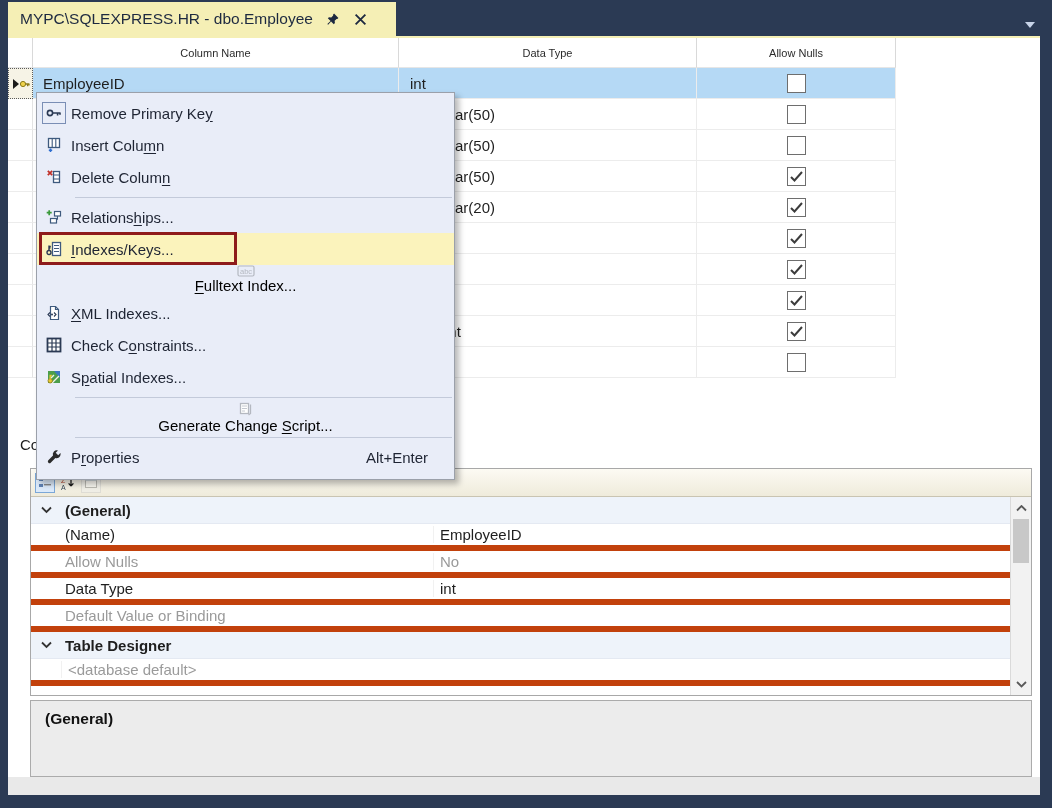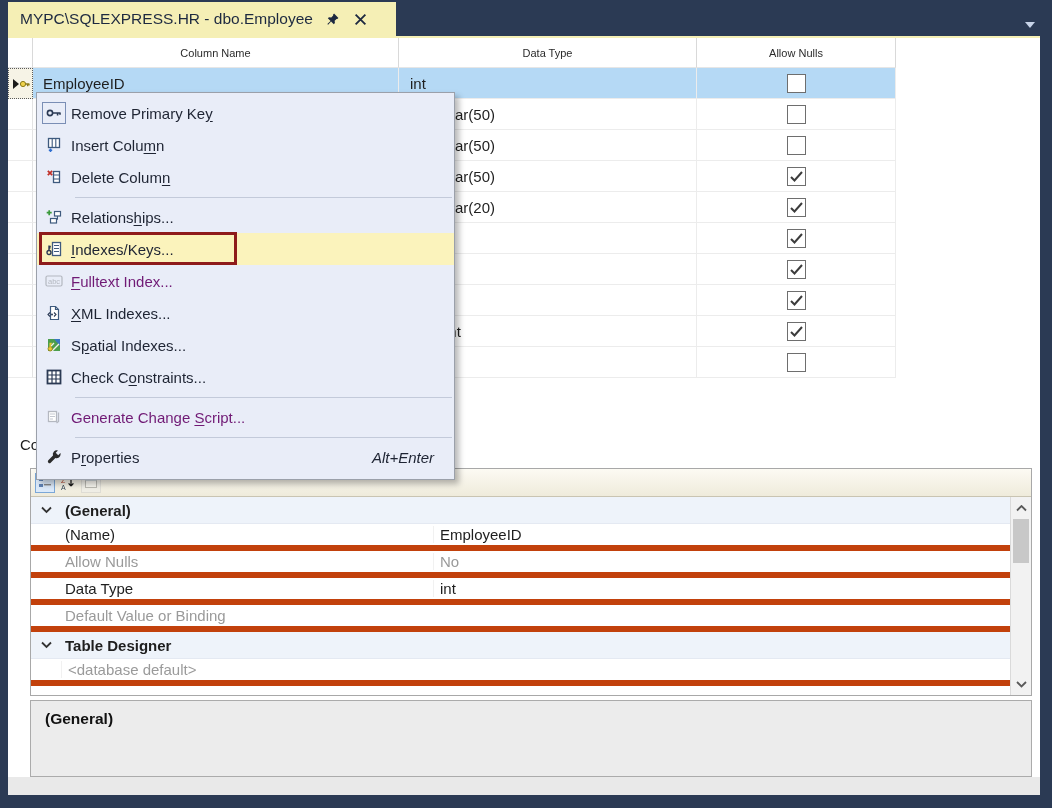--- a/index.html
+++ b/index.html
@@ -63,22 +63,22 @@
   .docfoot{position:absolute;left:0;top:739px;width:1032px;height:18px;background:#e9e9e9;}
   
   .menu{
     position:absolute;left:36px;top:92px;width:419px;height:388px;background:#e9edf8;
     border:1px solid #9ba0aa;box-shadow:4px 4px 6px rgba(0,0,0,.28);padding-top:4px;z-index:50;
   }
   .mitem{height:32px;display:flex;align-items:center;font-size:15px;color:#1e2433;cursor:pointer;}
   .mitem .gutter{width:34px;display:flex;align-items:center;justify-content:center;flex:none;}
   .mitem .lbl{white-space:nowrap;}
   .mitem .key{text-decoration:underline;text-underline-offset:2px;}
-  .mitem .shortcut{margin-left:auto;padding-right:20px;font-style:italic;}
-  .mitem.disabled{color:#701a75;cursor:default;}
+  .mitem .shortcut{margin-left:auto;padding-right:26px;}
+  .mitem.disabled{color:#000000;cursor:default;flex-direction:column;}
   .mitem.highlighted{background:#fbf3bc;}
   .msep{height:1px;background:#c3cada;margin:4px 2px 3px 38px;}
   .iconbox{width:24px;height:22px;border:1px solid #6b7florida;display:flex;align-items:center;justify-content:center;}
   .iconbox{border:1px solid #7a8eb5;}
   .redbox{position:absolute;left:2px;top:139px;width:198px;height:33px;border:3px solid #8e1b1b;z-index:60;pointer-events:none;}
 </style>
 </head>
 <body>
 
 <div class="window">
@@ -410,40 +410,40 @@
             <path d="M4 11.5l-2-2 2-2M8 11.5l2-2-2-2" stroke="#2b3a54" stroke-width="1.1" fill="none"></path>
             <circle cx="6" cy="9.5" r="1" fill="#2b3a54"></circle>
           </svg>
       </span>
       <span class="lbl"><span class="pre"></span><span class="key">X</span><span class="post">ML Indexes...</span></span>
     </div>
 
     <div class="mitem">
       <span class="gutter">
         <svg width="16" height="16" viewBox="0 0 16 16">
+            <rect x="1.5" y="1.5" width="13" height="13" fill="#fff" stroke="#2b3a54" stroke-width="1.8"></rect>
+            <path d="M1.5 6h13M1.5 10h13M6 1.5v13M10 1.5v13" stroke="#2b3a54" stroke-width="1.2"></path>
+          </svg>
+      </span>
+      <span class="lbl"><span class="pre">Check C</span><span class="key">o</span><span class="post">nstraints...</span></span>
+    </div>
+
+    <div class="mitem">
+      <span class="gutter">
+        <svg width="16" height="16" viewBox="0 0 16 16">
             <rect x="2" y="2" width="12" height="12" fill="#4c9e4c"></rect>
             <polygon points="14,2 14,9 8,2" fill="#3a78c2"></polygon>
             <path d="M2 12l6-6M6 14l7-7" stroke="#f2f2e8" stroke-width="1.4"></path>
             <circle cx="4.2" cy="11.8" r="2.2" fill="#e8c930" stroke="#8a7a1a" stroke-width="0.8"></circle>
             <path d="M4.2 9.6V5.8M4.2 6.6h1.6" stroke="#e8c930" stroke-width="1.5"></path>
           </svg>
       </span>
       <span class="lbl"><span class="pre">S</span><span class="key">p</span><span class="post">atial Indexes...</span></span>
     </div>
 
-    <div class="mitem">
-      <span class="gutter">
-        <svg width="16" height="16" viewBox="0 0 16 16">
-            <rect x="1.5" y="1.5" width="13" height="13" fill="#fff" stroke="#2b3a54" stroke-width="1.8"></rect>
-            <path d="M1.5 6h13M1.5 10h13M6 1.5v13M10 1.5v13" stroke="#2b3a54" stroke-width="1.2"></path>
-          </svg>
-      </span>
-      <span class="lbl"><span class="pre">Check C</span><span class="key">o</span><span class="post">nstraints...</span></span>
-    </div>
-
     <div class="msep"></div>
 
     <div class="mitem disabled">
       <span class="gutter">
         <svg width="16" height="16" viewBox="0 0 16 16">
             <rect x="2.5" y="2.5" width="8" height="10" fill="#fff" stroke="#b4b8c0" stroke-width="1.3"></rect>
             <path d="M4 5h5M4 7.5h5M4 10h3" stroke="#c4c8d0" stroke-width="1"></path>
             <path d="M12.5 3.5v9l-2 1.5" stroke="#b4b8c0" stroke-width="1.3" fill="none"></path>
           </svg>
       </span>

